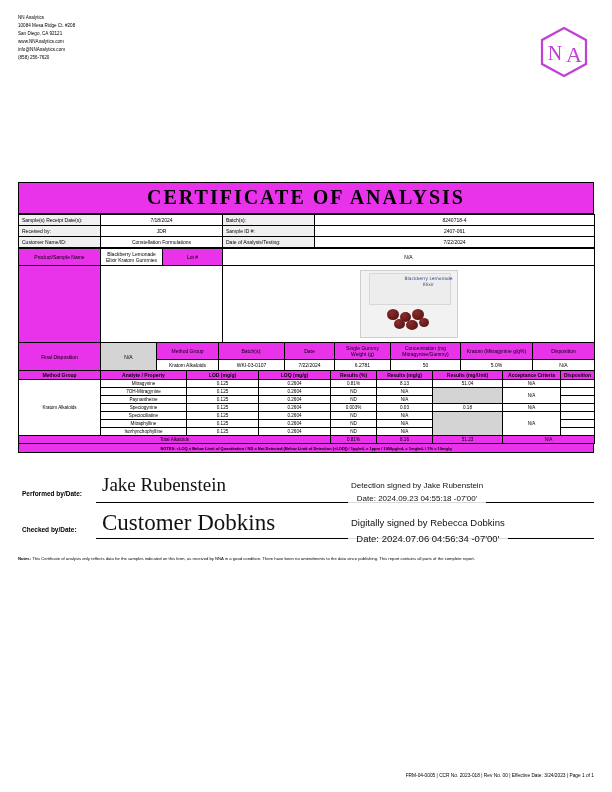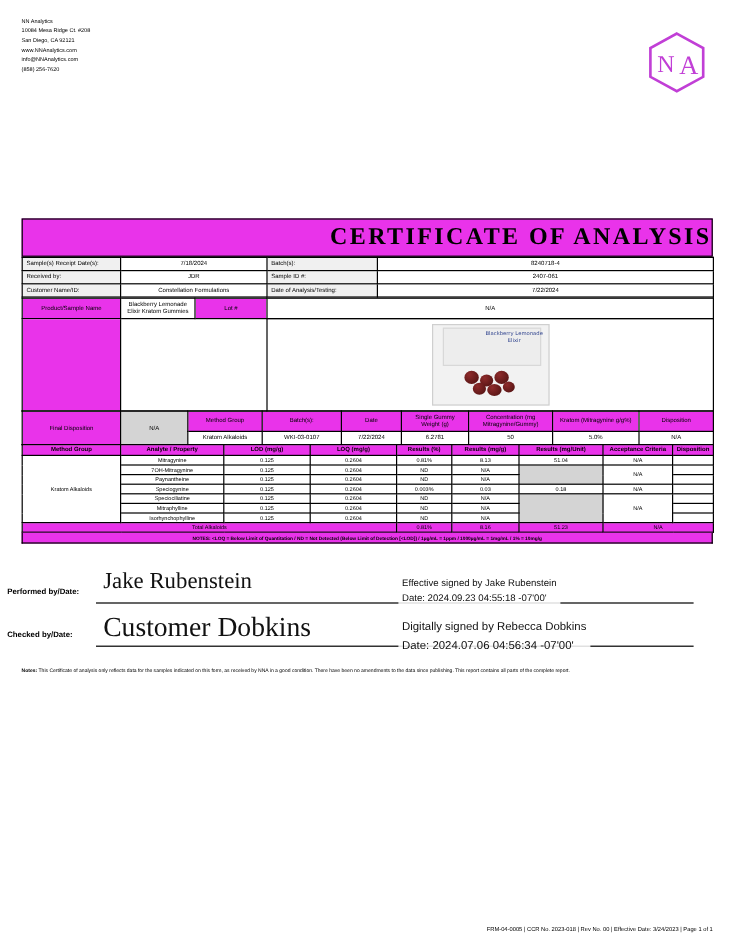--- a/index.html
+++ b/index.html
@@ -43,21 +43,21 @@
   
   .coa-wrap {
     position: absolute;
     top: 182px;
     left: 18px;
     width: 576px;
   }
   .title-bar {
     background: #e933ea;
     border: 1px solid #000;
-    text-align: right;
+    text-align: center;
     font-size: 20px;
     font-weight: bold;
     letter-spacing: 2px;
     padding: 3px 0 4px;
     color: #000;
     font-family: "Liberation Serif", serif;
   }
   
   table.coa {
     border-collapse: collapse;
@@ -176,22 +176,23 @@
     font-size: 4px;
     font-weight: bold;
     text-align: center;
     padding: 1.5px 0;
     color: #000;
   }
 
   
   .sig-block {
     position: absolute;
-    left: 2px;
+    left: 18px;
     width: 576px;
+    text-align: center;
   }
   .sig-label {
     font-size: 6.5px;
     font-weight: bold;
     position: absolute;
     left: 4px;
     top: 12px;
   }
   .sig-line {
     position: absolute;
@@ -477,21 +478,21 @@
     </table>
 
     <div class="notes-bar">NOTES: &lt;LOQ = Below Limit of Quantitation   /   ND = Not Detected (Below Limit of Detection [&lt;LOD])   /   1µg/mL = 1ppm   /   1000µg/mL = 1mg/mL   /   1% = 10mg/g</div>
   </div>
 
   <div class="sig-block" style="top:478px; height:36px;">
     <div class="sig-label">Performed by/Date:</div>
     <div class="sig-line"></div>
     <div class="sig-name">Jake Rubenstein</div>
     <div class="sig-stamp">
-      <div>Effective signed by Jake Rubenstein</div>
+      <div>Detection signed by Jake Rubenstein</div>
       <div>Date: 2024.09.23 04:55:18 -07'00'</div>
     </div>
   </div>
 
   <div class="sig-block" style="top:514px; height:38px;">
     <div class="sig-label">Checked by/Date:</div>
     <div class="sig-line"></div>
     <div class="sig-name big">Customer Dobkins</div>
     <div class="sig-stamp big">
       <div>Digitally signed by Rebecca Dobkins</div>

